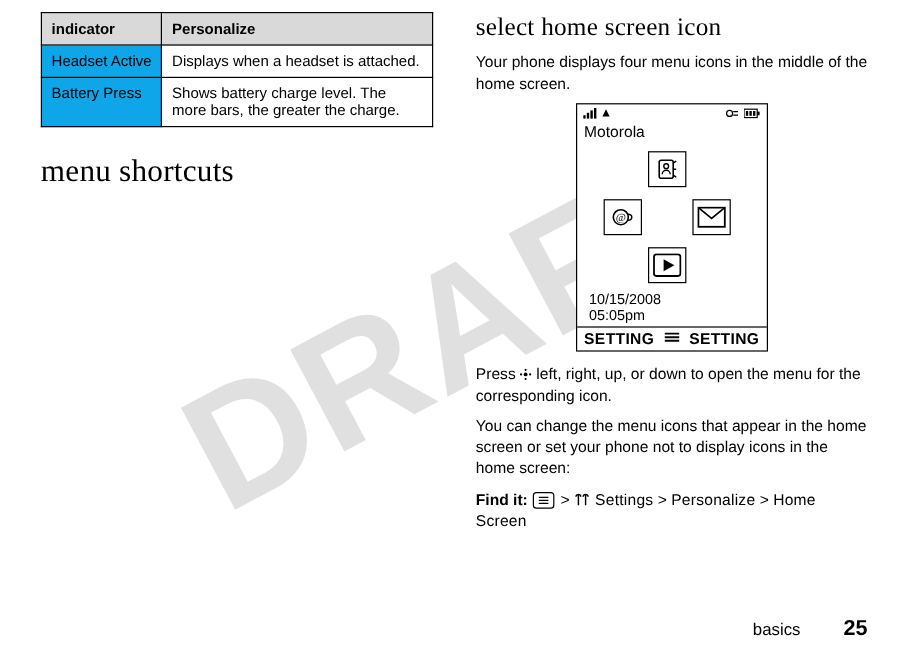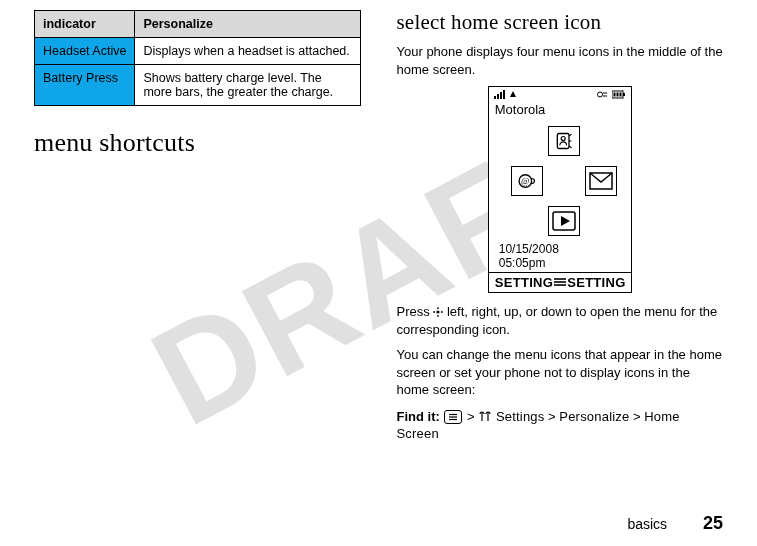--- a/index.html
+++ b/index.html
@@ -68,21 +68,21 @@
     font-size: 13px;
     line-height: 1.35;
     margin: 6px 0 8px 0;
   }
   .phone-wrap {
     display: flex;
     justify-content: center;
     margin: 4px 0 10px 0;
   }
   .phone {
-    width: 144px;
+    width: 160px;
     border: 1px solid #000;
     background: #fff;
   }
   .statusbar {
     display: flex;
     justify-content: space-between;
     align-items: center;
     padding: 3px 5px 1px 5px;
     font-size: 9px;
   }

